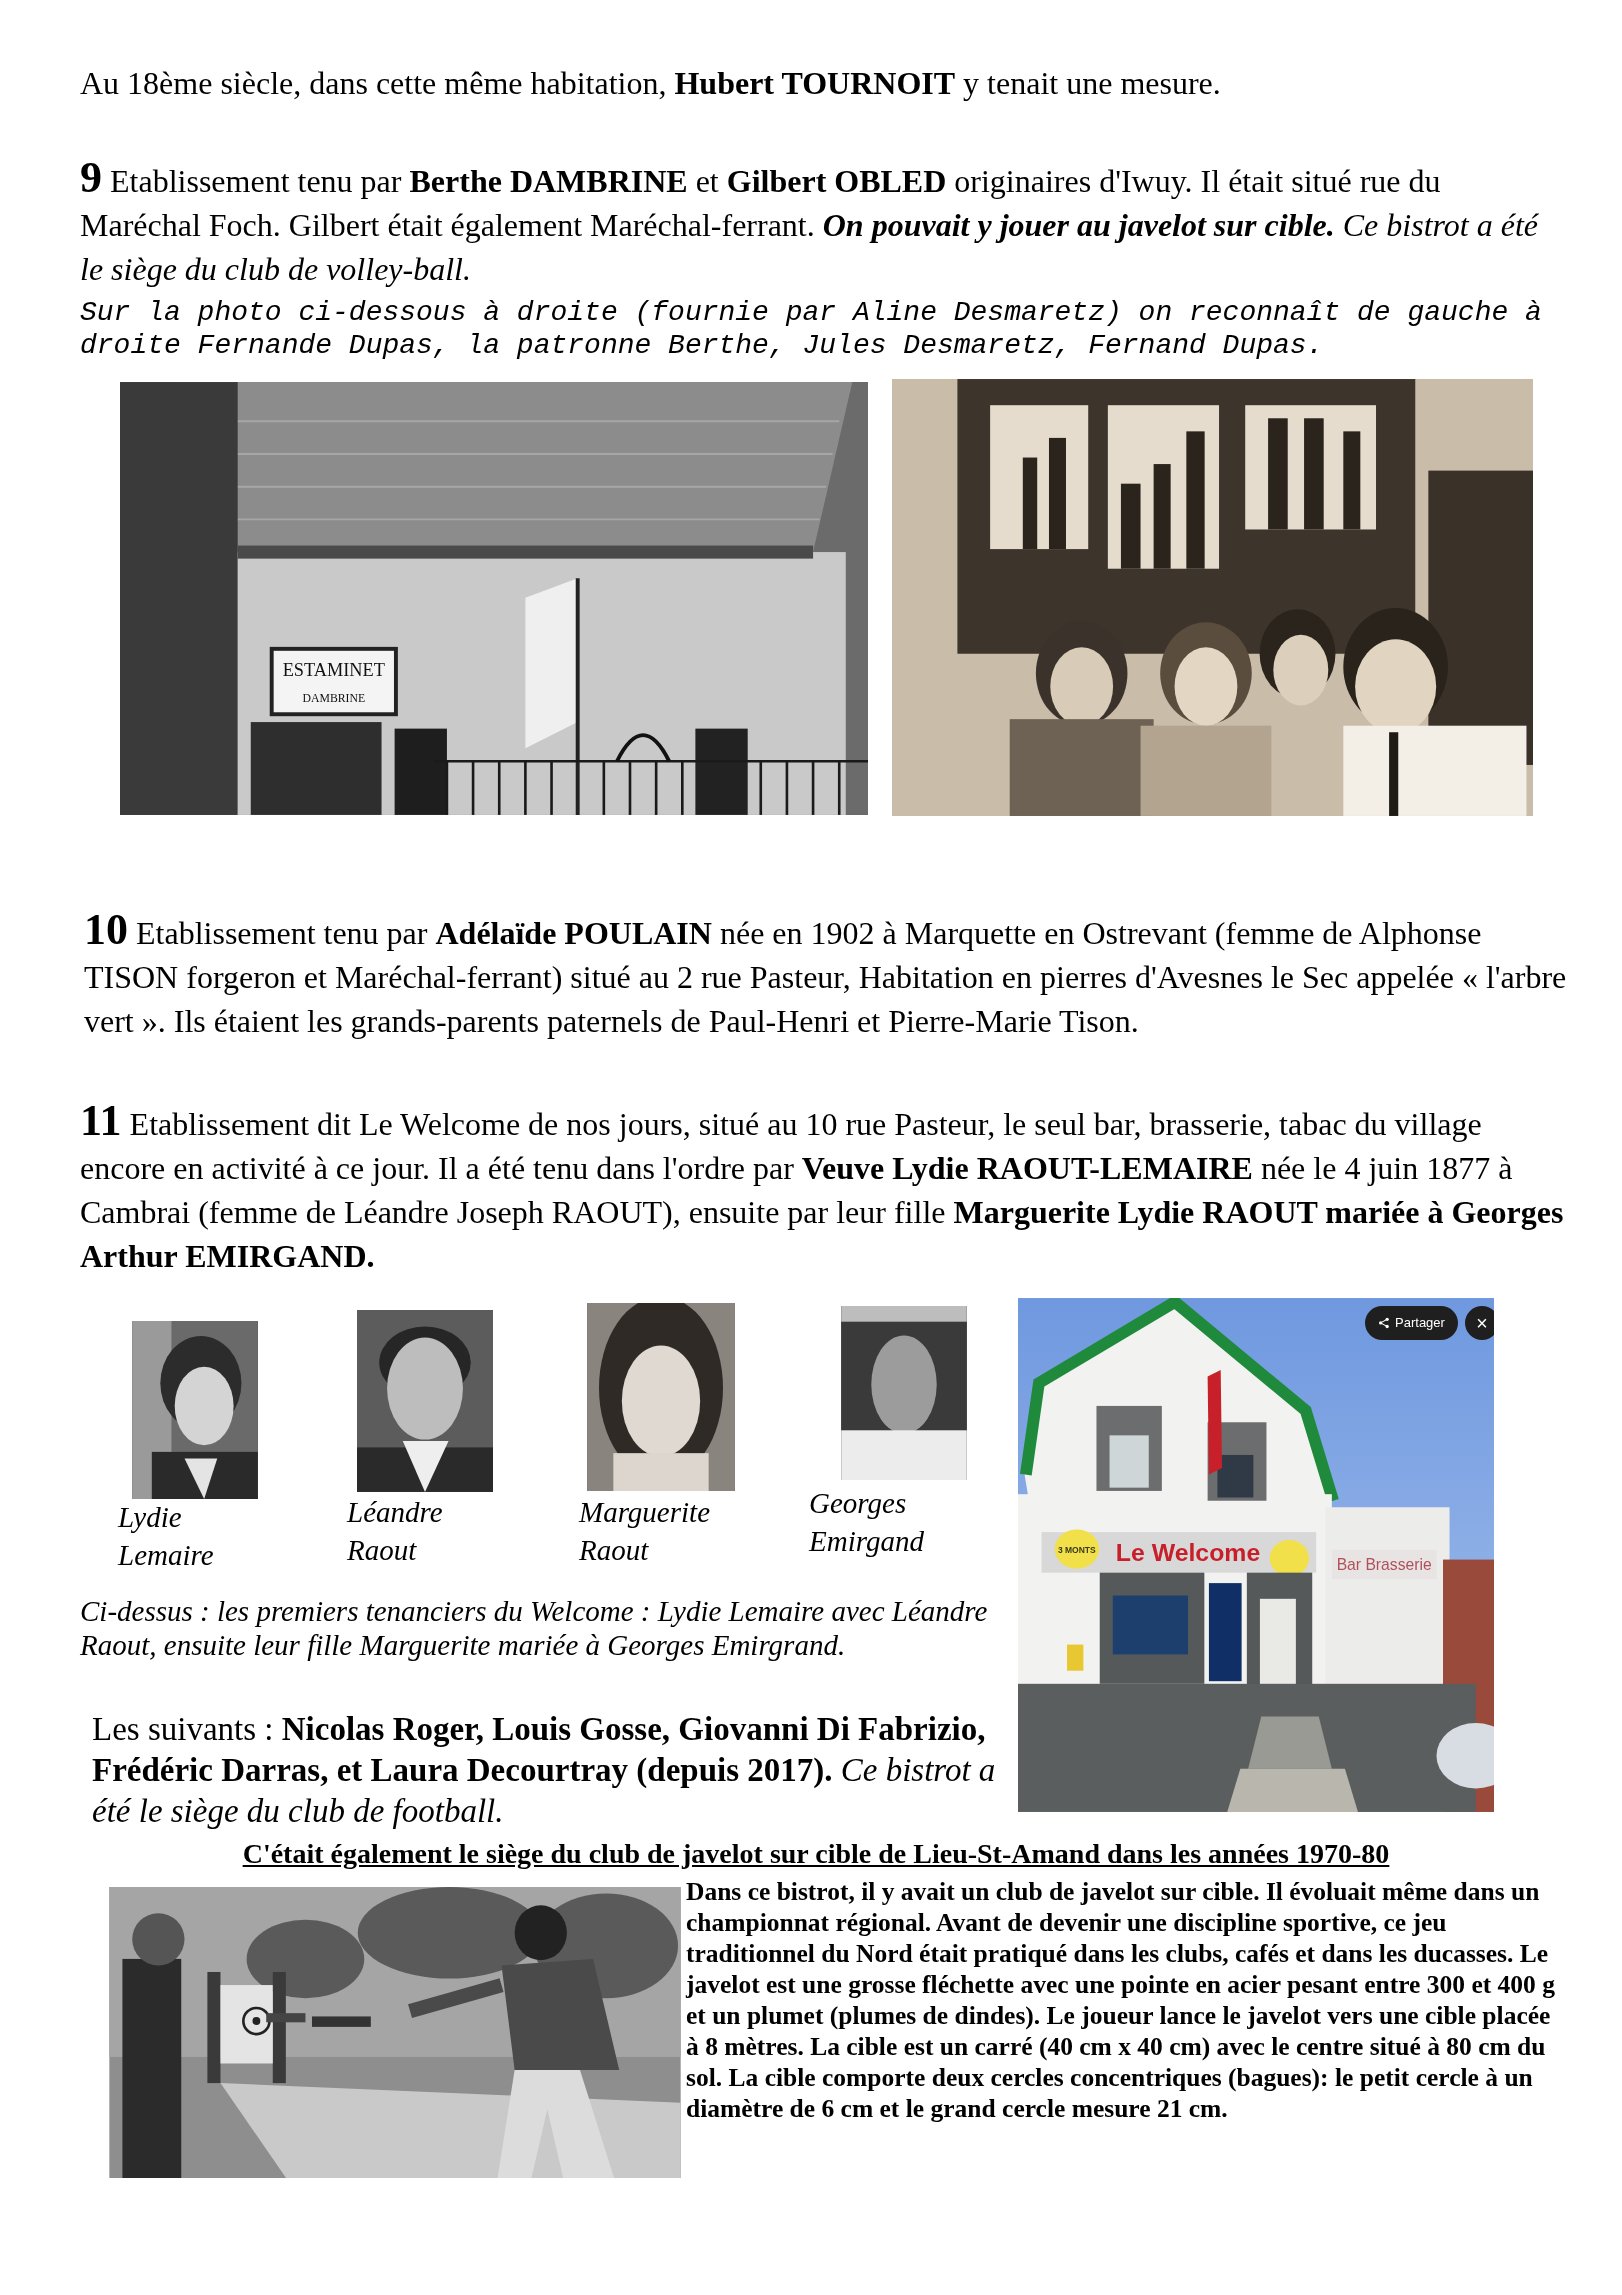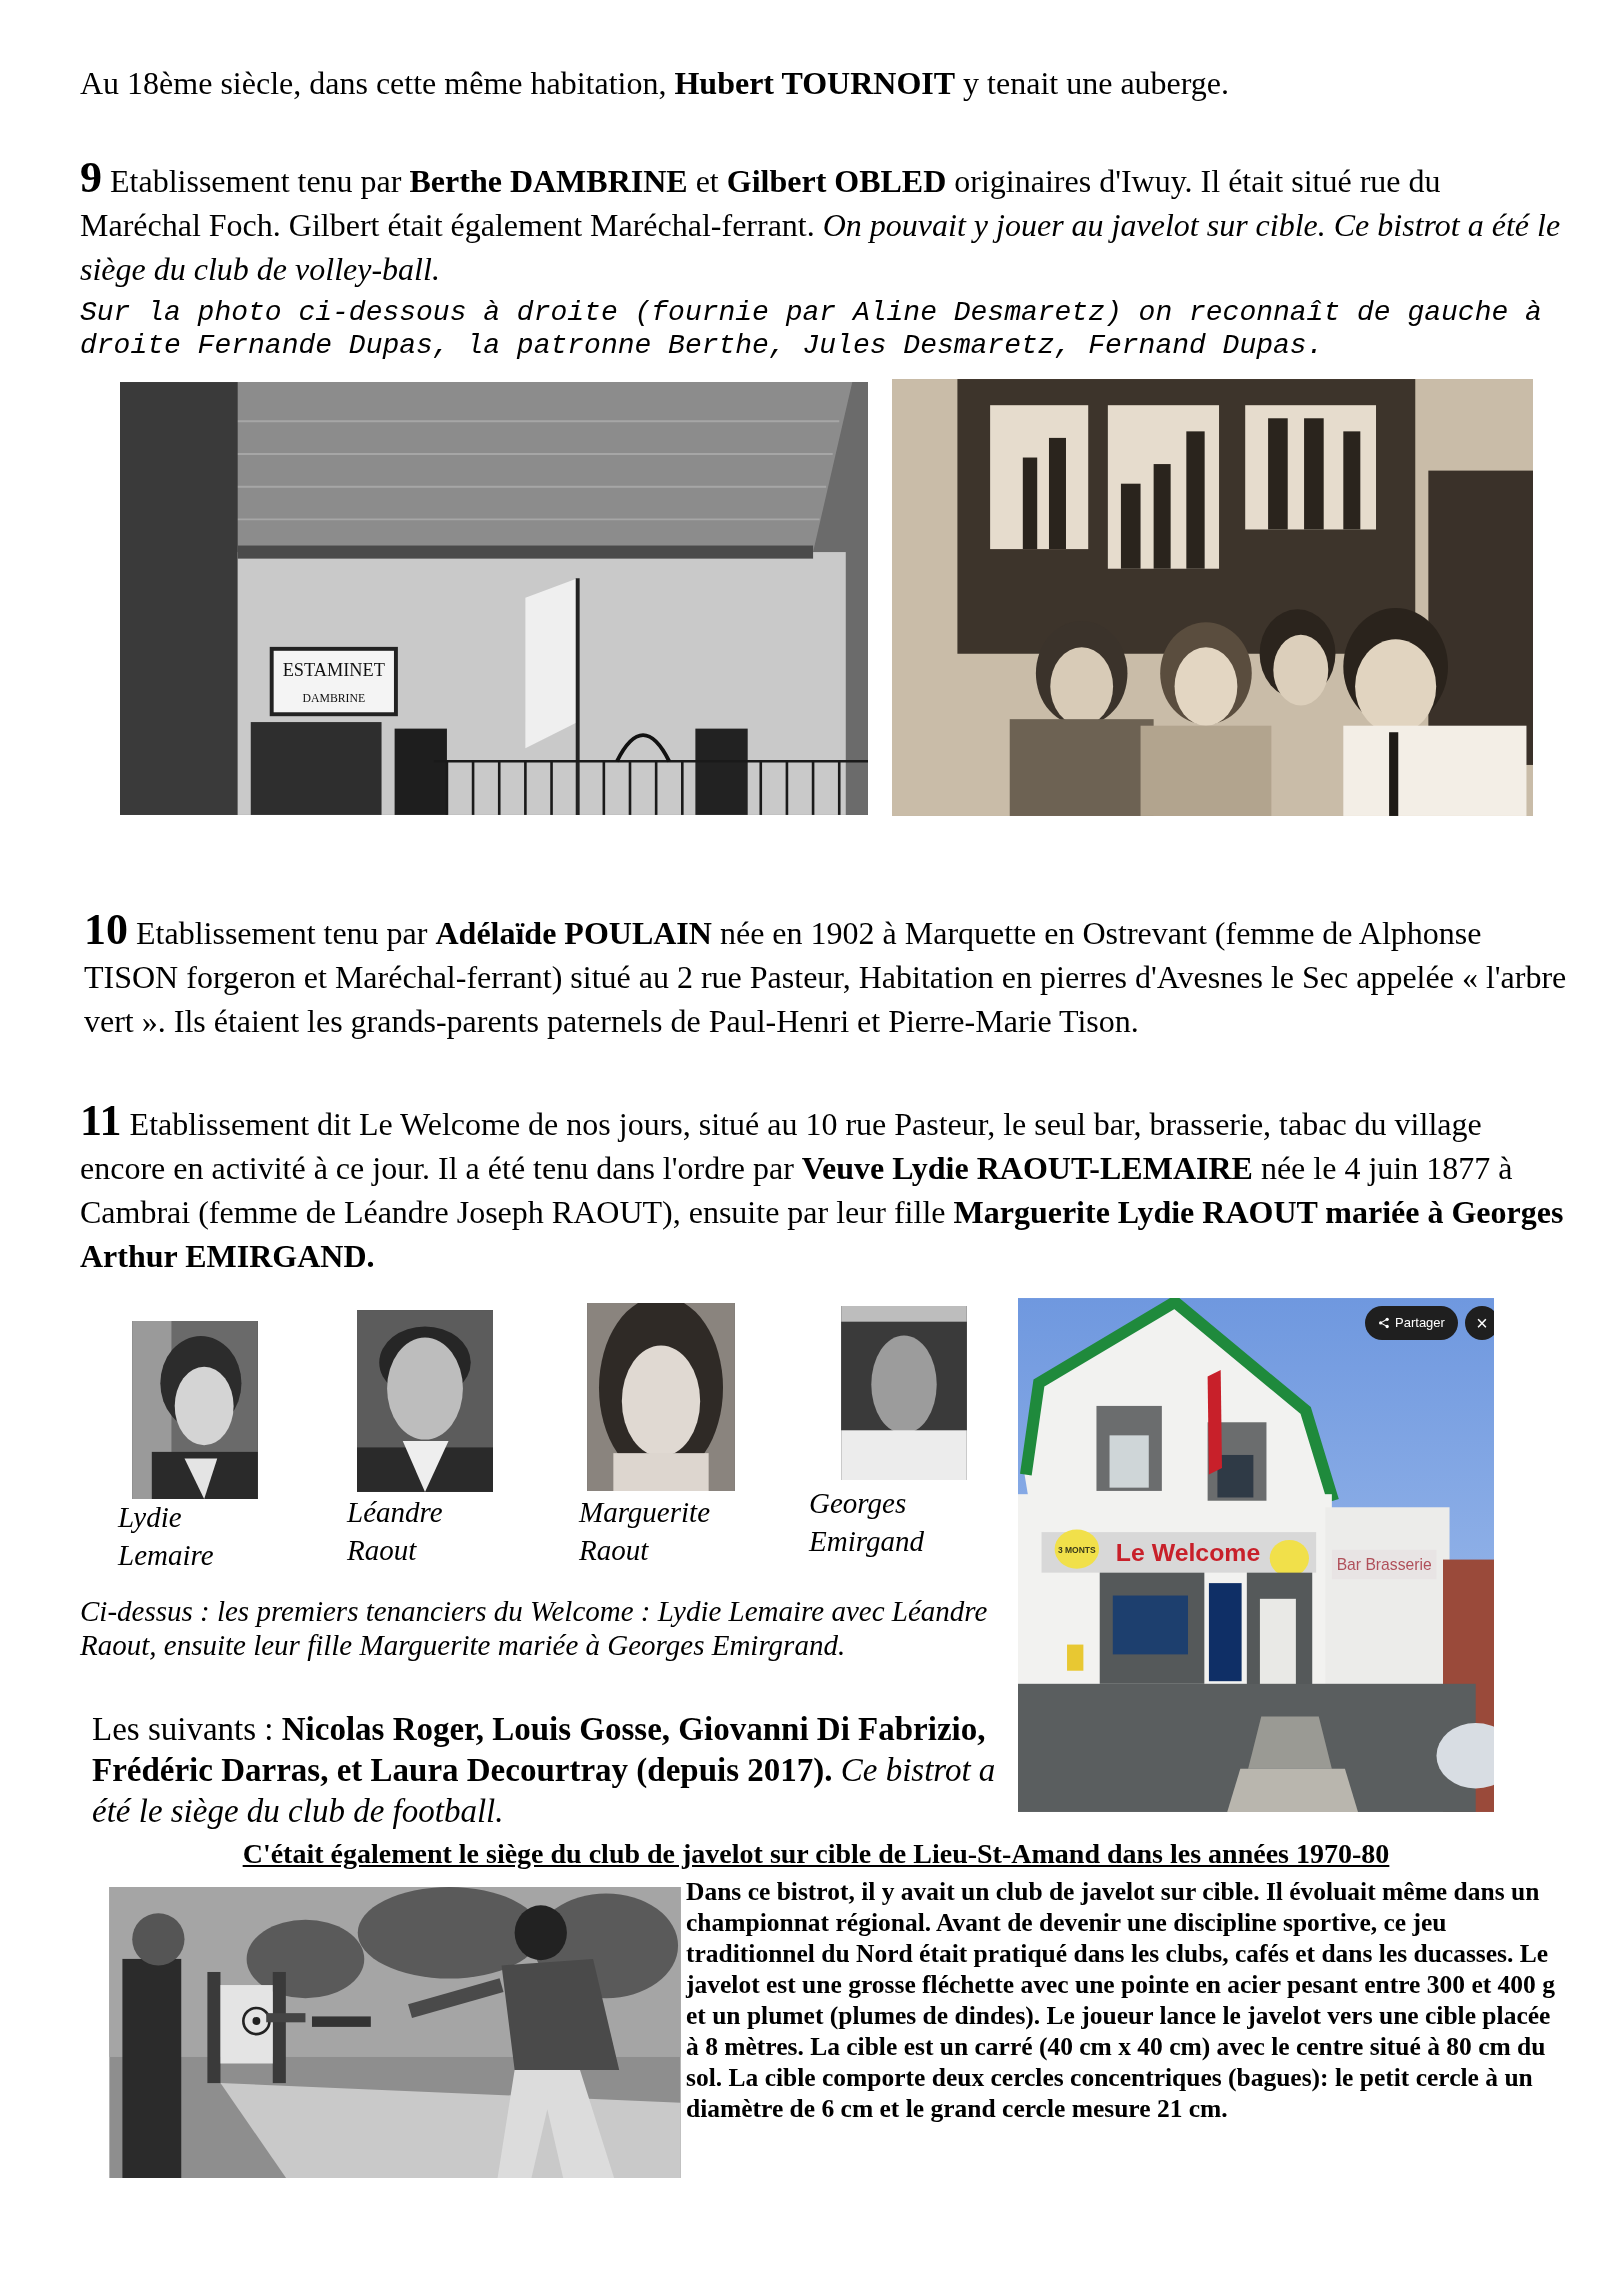--- a/index.html
+++ b/index.html
@@ -3,32 +3,32 @@
 <meta charset="utf-8">
 <style>
   html, body { margin:0; padding:0; background:#ffffff; }
   body { width:1622px; height:2295px; position:relative; overflow:hidden;
          font-family:"Liberation Serif","DejaVu Serif",serif; color:#000; }
   .abs { position:absolute; }
   .p { font-size:32px; line-height:44px; margin:0; }
   .num { font-size:44px; font-weight:bold; }
   .b { font-weight:bold; }
   .i { font-style:italic; }
-  .bi { font-weight:normal; font-style:italic; }
+  .bi { font-weight:bold; font-style:italic; }
   .cap { font-size:27.5px; line-height:33px; font-style:italic; margin:0; }
   .photo { position:absolute; overflow:hidden; }
   .label { position:absolute; text-align:left; font-style:italic; font-size:29px; line-height:38px; }
   .heading { font-size:28px; font-weight:bold; text-decoration:underline; text-align:center; }
   .javelot-text { font-size:25.5px; line-height:31px; font-weight:bold; }
 </style>
 </head>
 <body>
 
 <p class="p abs" style="left:80px; top:61px; width:1478px;">
-  <span>Au 18ème siècle, dans cette même habitation, </span><span class="b">Hubert TOURNOIT</span><span> y tenait une auberge.</span>
+  <span>Au 18ème siècle, dans cette même habitation, </span><span class="b">Hubert TOURNOIT</span><span> y tenait une mesure.</span>
 </p>
 
 <p class="p abs" style="left:80px; top:156px; width:1485px;">
   <span class="num">9</span><span> Etablissement tenu par </span><span class="b">Berthe DAMBRINE</span><span> et </span><span class="b">Gilbert OBLED</span><span> originaires d'Iwuy. Il était situé rue du Maréchal Foch. Gilbert était également Maréchal-ferrant. </span><span class="bi">On pouvait y jouer au javelot sur cible.</span><span class="i"> Ce bistrot a été le siège du club de volley-ball.</span>
 </p>
 <p class="cap abs" style="left:80px; top:296px; width:1478px; font-size:28px; line-height:33px;font-family:Liberation Mono, monospace;">Sur la photo ci-dessous à droite (fournie par Aline Desmaretz) on reconnaît de gauche à droite Fernande Dupas, la patronne Berthe, Jules Desmaretz, Fernand Dupas.</p>
 
 <div class="photo" style="left:120px; top:382px; width:748px; height:433px; background:#5a5a5a;">
   <svg width="748" height="433" viewBox="0 0 1144 662">
     <rect width="1144" height="662" fill="#6b6b6b"></rect>

